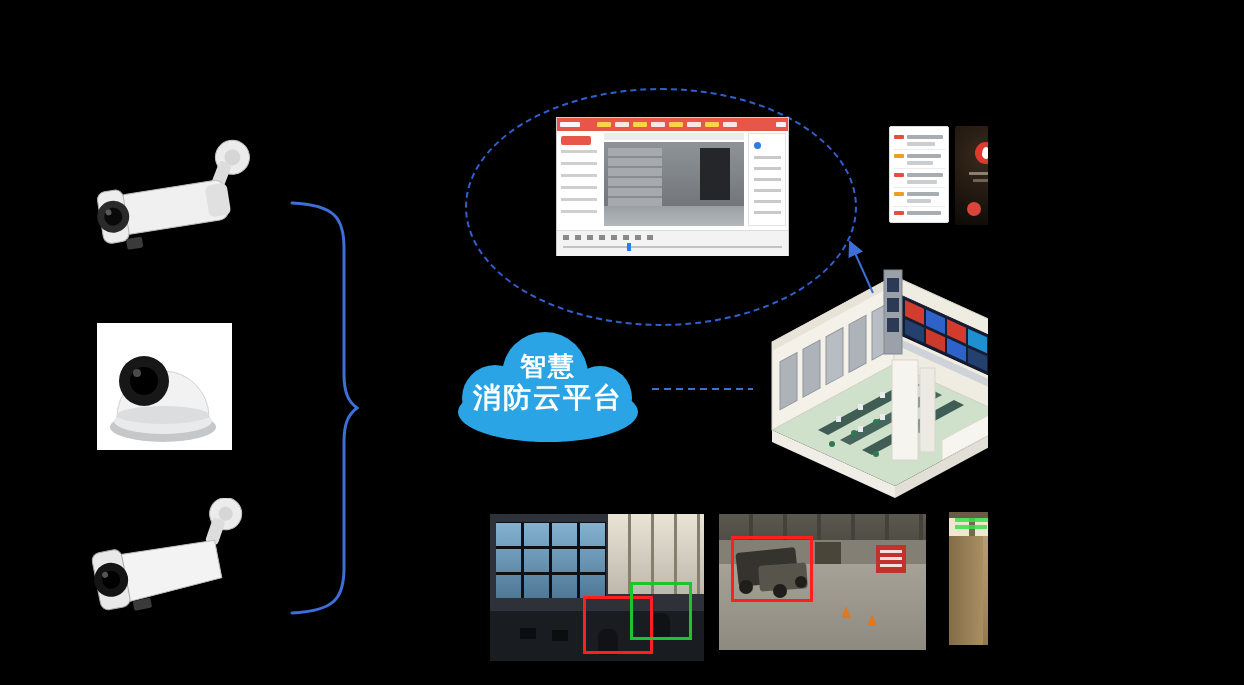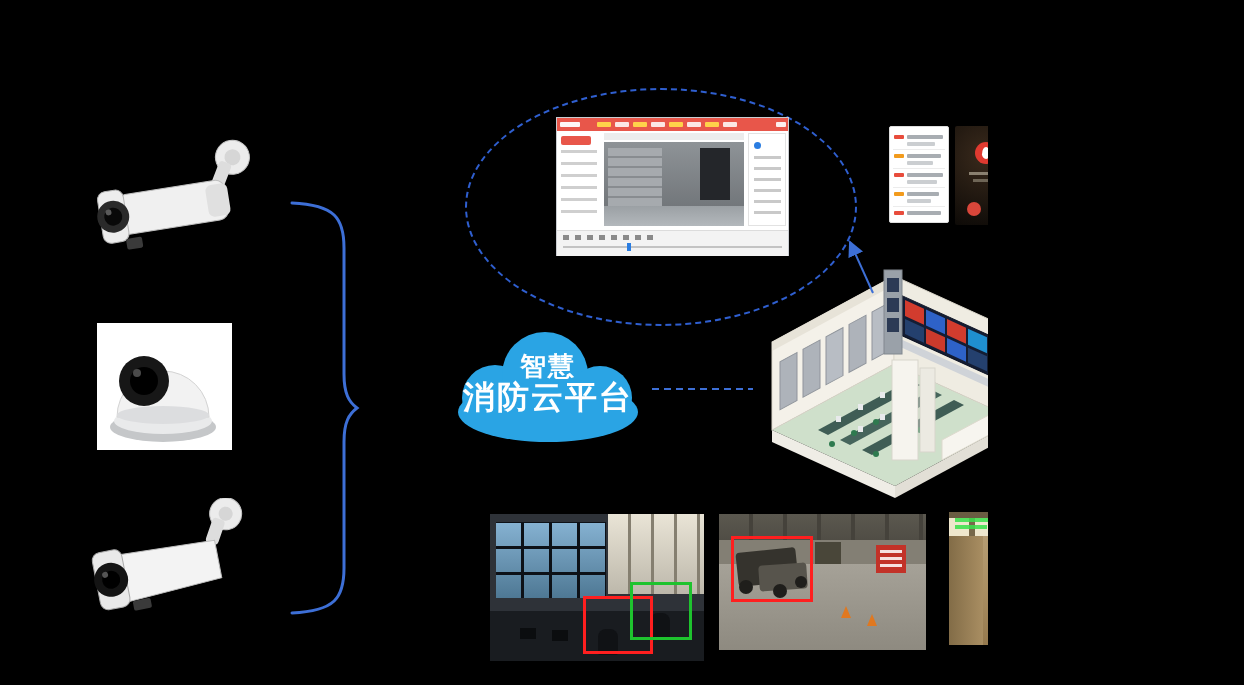--- a/index.html
+++ b/index.html
@@ -4,21 +4,21 @@
 <style>
   *{margin:0;padding:0;box-sizing:border-box}
   html,body{background:#000}
   body{font-family:"DejaVu Sans","Liberation Sans",sans-serif}
   .canvas{position:relative;width:988px;height:685px;background:#000;overflow:hidden}
   .abs{position:absolute}
 
   
   .cloud-text{position:absolute;left:448px;top:351px;width:200px;text-align:center;color:#fff;font-weight:bold;line-height:31px;letter-spacing:2px;pointer-events:none}
   .cloud-text .l1{font-size:26px}
-  .cloud-text .l2{font-size:32px}
+  .cloud-text .l2{font-size:28px}
 
   
   .ellipse{position:absolute;left:465px;top:88px;width:392px;height:238px;border:2px dashed #2f5fd0;border-radius:50%}
 
   
   .sw{position:absolute;left:556px;top:117px;width:233px;height:139px;background:#fff;border:1px solid #c9ccd1}
   .sw-h{position:absolute;left:0;top:0;right:0;height:13px;background:#e8564a}
   .sw-h i{position:absolute;top:4px;height:5px;border-radius:1px}
   .sw-btn{position:absolute;left:4px;top:18px;width:30px;height:9px;background:#e8564a;border-radius:2px}
   .sw-nav{position:absolute;left:4px;top:32px;width:36px;height:70px;background:repeating-linear-gradient(180deg,#cfcfcf 0 3px,transparent 3px 12px)}

